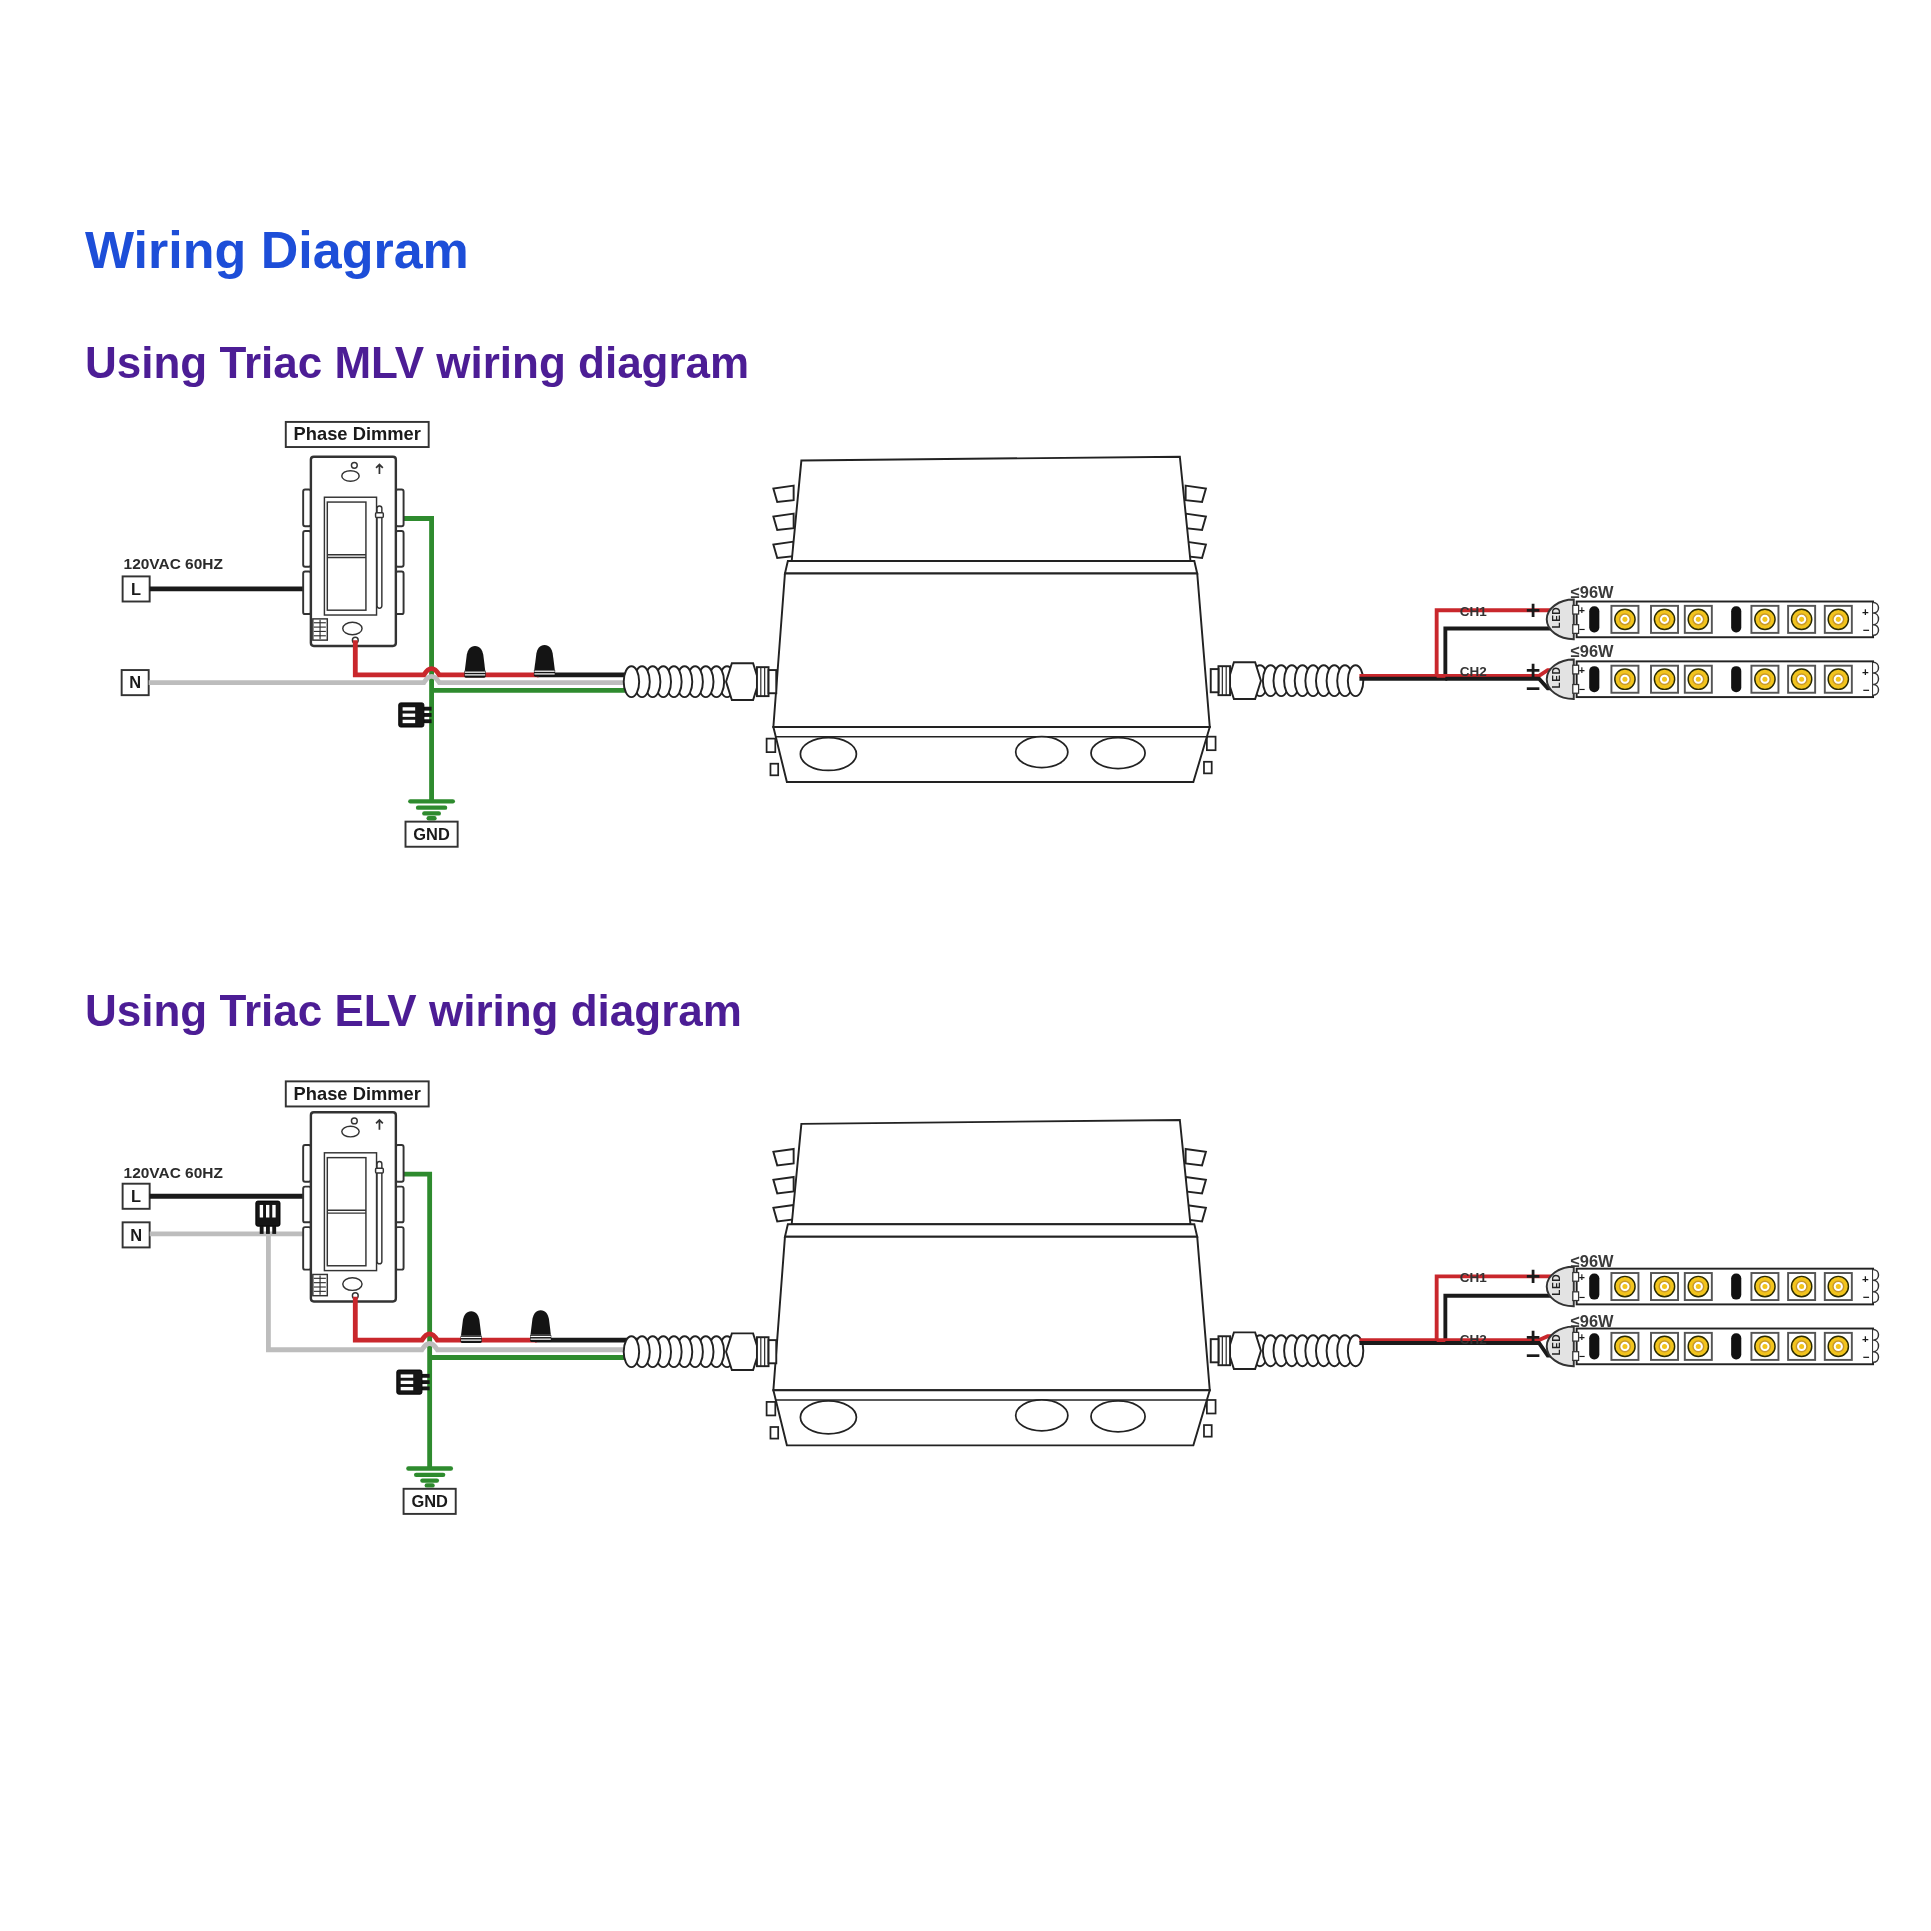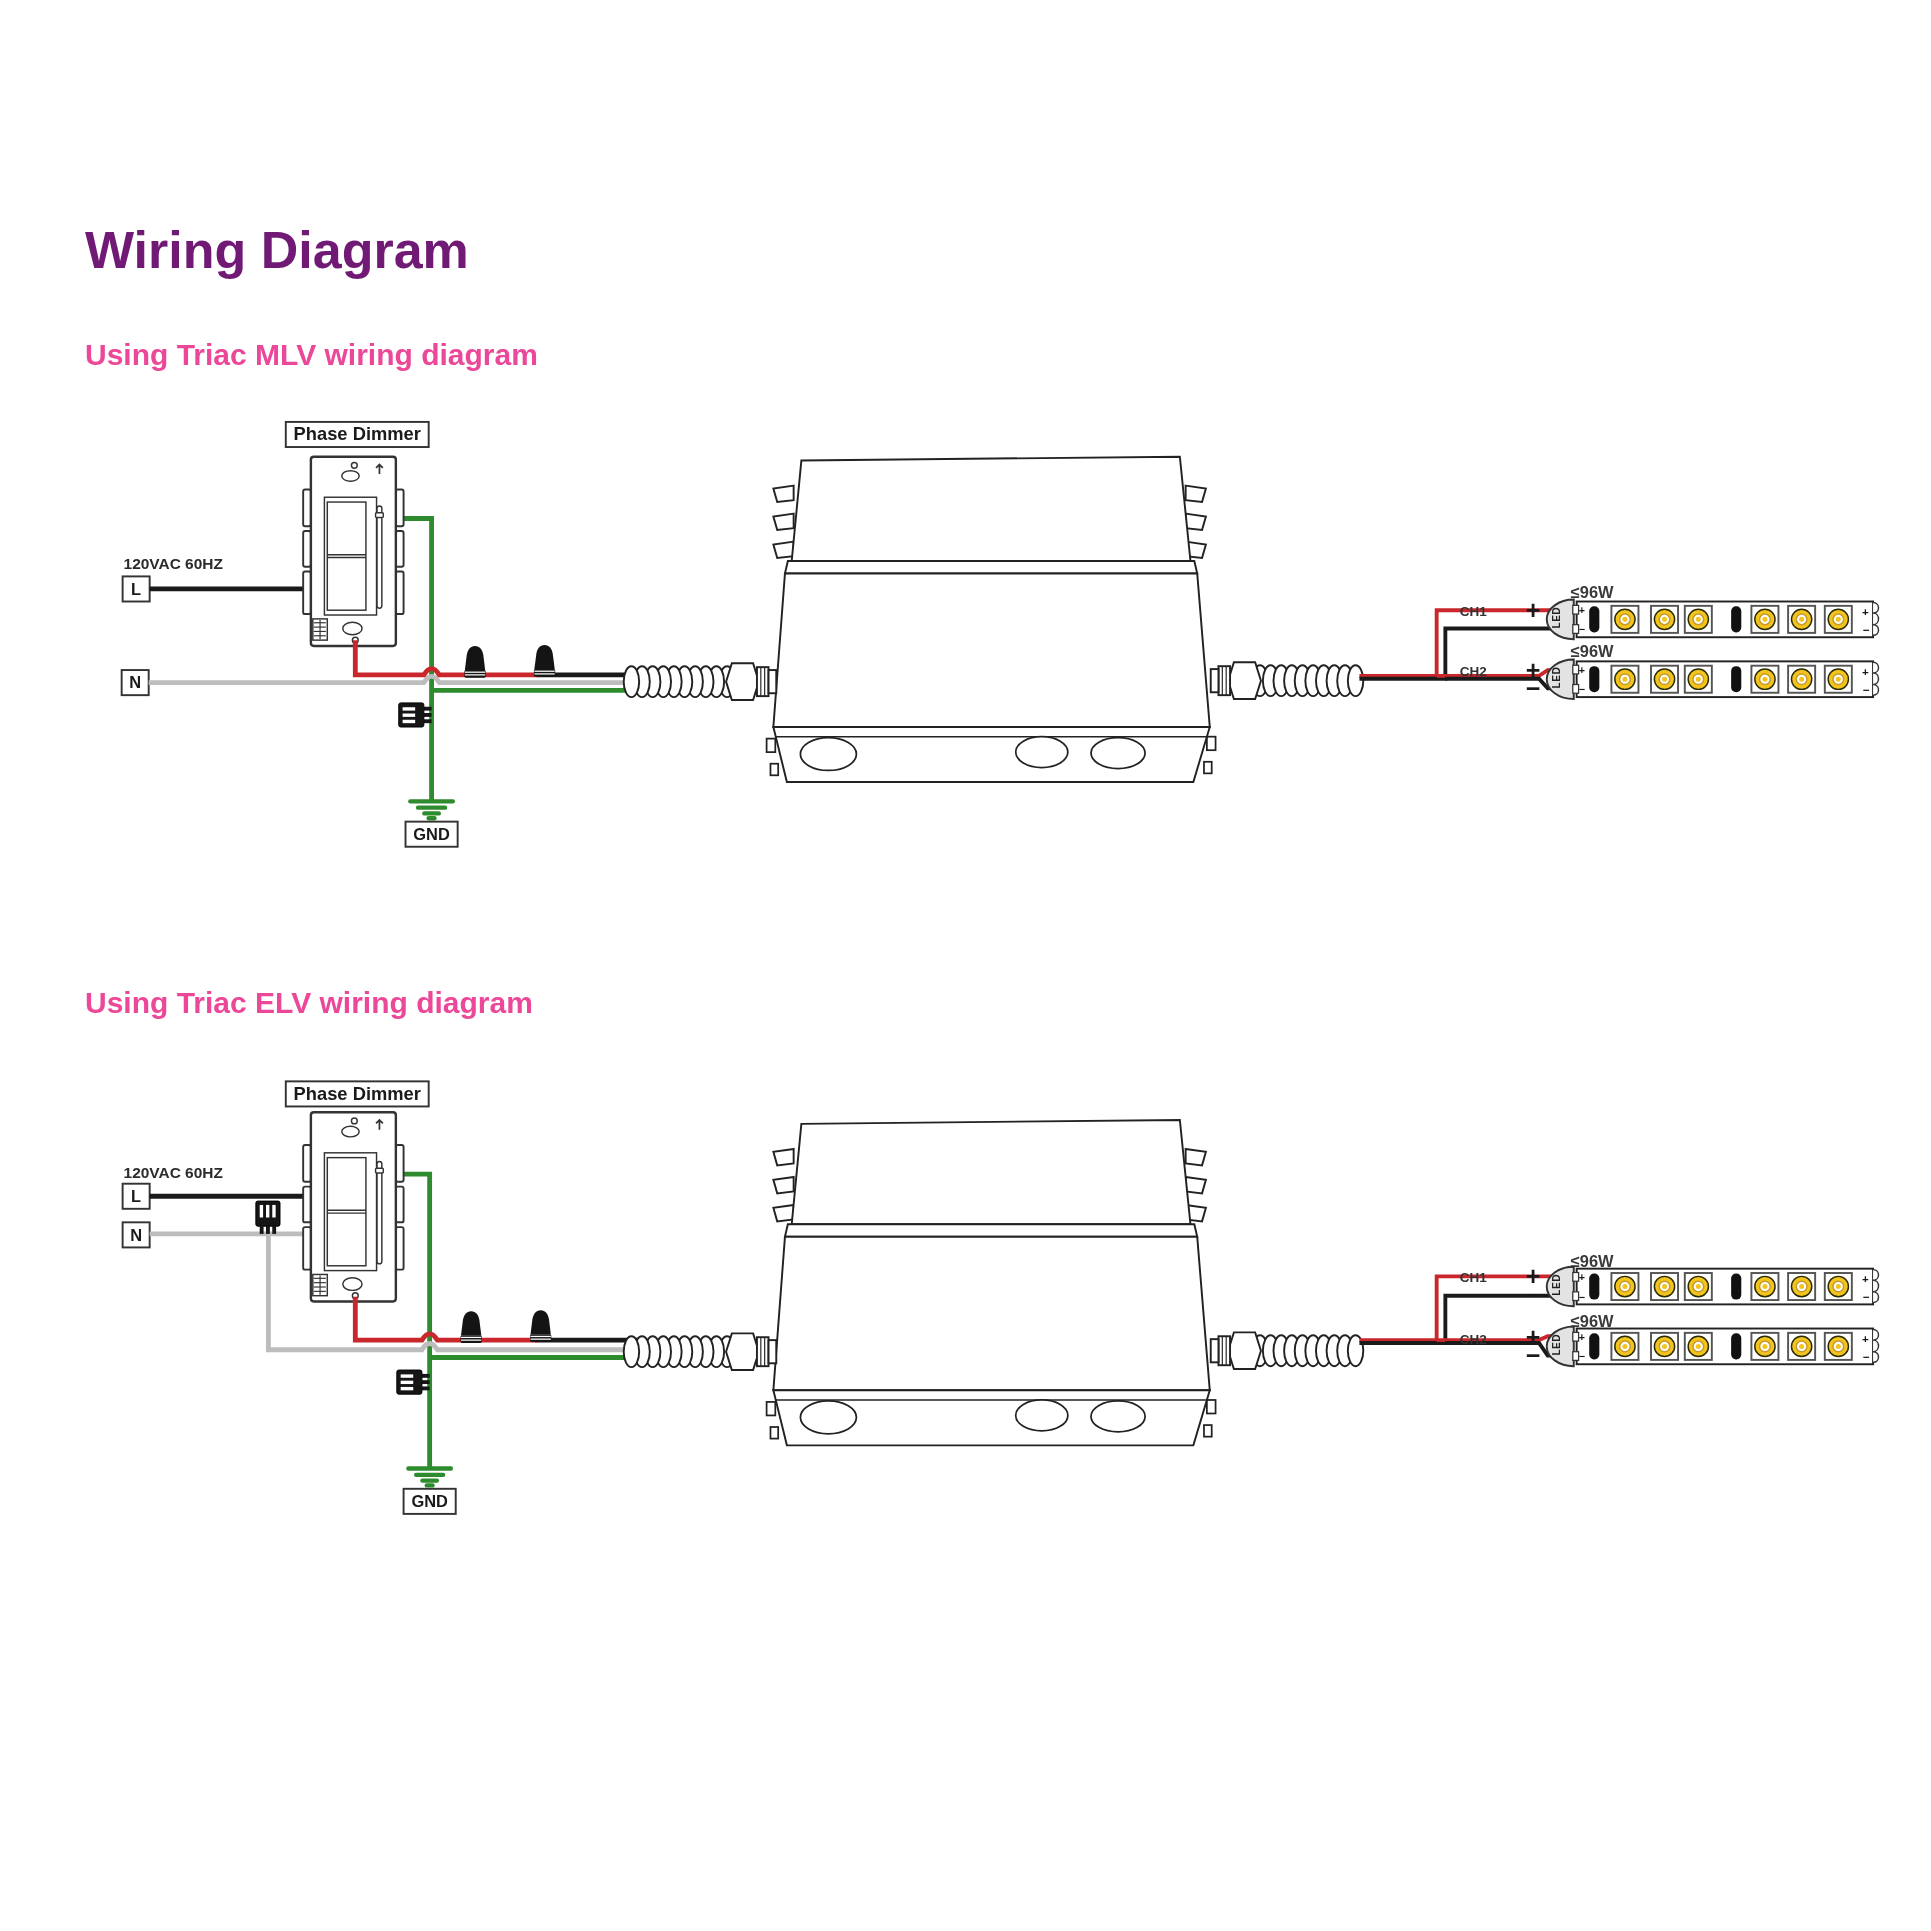--- a/index.html
+++ b/index.html
@@ -1,19 +1,19 @@
 <!DOCTYPE html>
 <html><head>
 <meta charset="utf-8">
 <style>
   html,body{margin:0;padding:0;background:#ffffff;}
   .page{position:relative;width:1931px;height:1931px;background:#fff;overflow:hidden;
         font-family:"Liberation Sans", sans-serif;}
-  .title{position:absolute;left:85px;top:220px;font-size:52px;font-weight:bold;color:#701a75;letter-spacing:0;}
-  .subhead{position:absolute;left:85px;font-size:30px;font-weight:bold;color:#ec4899;}
+  .title{position:absolute;left:85px;top:220px;font-size:52px;font-weight:bold;color:#1d4ed8;letter-spacing:0;}
+  .subhead{position:absolute;left:85px;font-size:44px;font-weight:bold;color:#4c1d95;}
   .subhead.mlv{top:338px;}
   .subhead.elv{top:986px;}
   svg{position:absolute;left:0;top:0;}
   text{font-family:"Liberation Sans", sans-serif;fill:#1a1a1a;}
   .boxlbl{font-size:17px;font-weight:bold;}
   .dimlbl{font-size:19px;font-weight:600;}
   .supply{font-size:16px;font-weight:600;fill:#2b2b2b;}
   .chlbl{font-size:14px;font-weight:600;fill:#333;}
   .pol{font-size:26px;font-weight:bold;}
   .watt{font-size:17px;font-weight:600;fill:#3a3a3a;}

